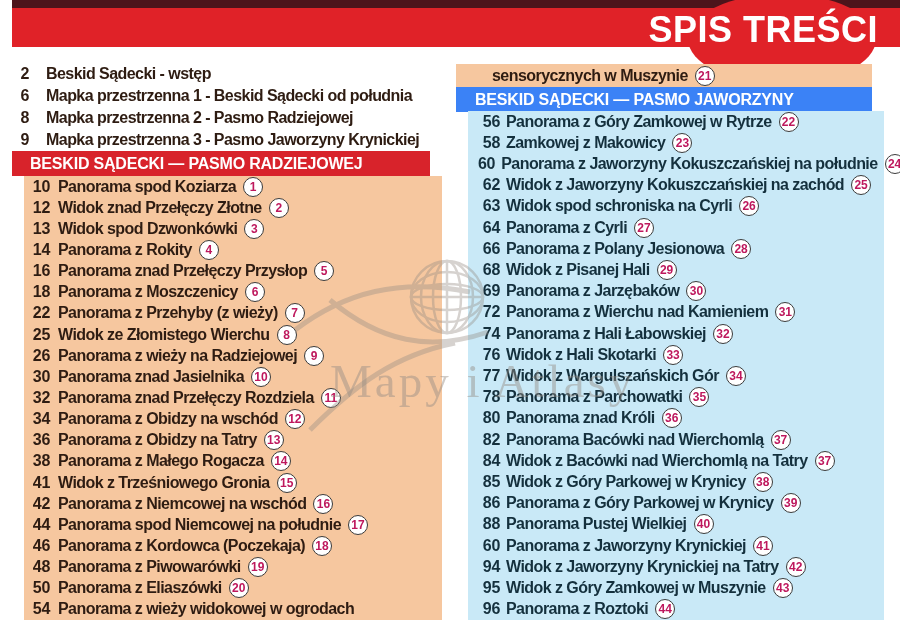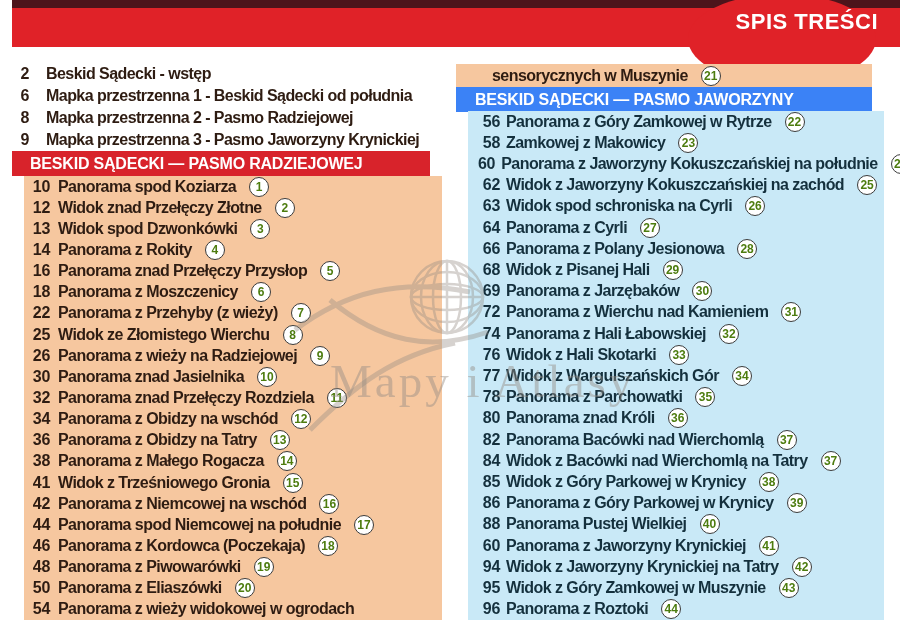--- a/index.html
+++ b/index.html
@@ -5,21 +5,21 @@
   html,body{margin:0;padding:0;background:#ffffff;}
   .page{position:relative;width:900px;height:643px;background:#ffffff;overflow:hidden;
         font-family:"Liberation Sans",sans-serif;}
 
   
   .top-strip{position:absolute;left:12px;top:0;right:0;height:8px;background:#4d141b;}
   .red-band{position:absolute;left:12px;top:8px;right:0;height:39px;background:#e02228;}
   .red-bulge{position:absolute;left:676px;top:-14px;width:188px;height:90px;
              background:#e02228;border-radius:50%;}
   .header-title{position:absolute;right:22px;top:9px;color:#ffffff;font-weight:bold;
-                font-size:22px;letter-spacing:.5px;z-index:2;}
+                font-size:36px;letter-spacing:.5px;z-index:2;}
 
   
   .col{position:absolute;top:0;}
   .col-left{left:12px;width:418px;}
   .col-right{left:456px;width:416px;}
 
   .intro-list{position:absolute;left:0;top:63px;width:418px;height:88px;
               display:flex;flex-direction:column;}
   .section-band{position:absolute;left:0;width:100%;height:25px;line-height:25px;
                 color:#ffffff;font-weight:bold;font-size:16px;letter-spacing:-.2px;
@@ -39,23 +39,23 @@
   .left-rows .row{color:#2e1c12;}
   .right-rows .row{color:#14303d;}
   .pagenum{display:inline-block;text-align:right;font-weight:bold;font-size:16px;
            letter-spacing:-.3px;}
   .intro-list .pagenum,.left-rows .pagenum{width:24px;margin-left:2px;margin-right:8px;}
   .intro-list .pagenum{padding-right:9px;width:15px;}
   .right-rows .pagenum{width:22px;margin-left:10px;margin-right:6px;}
   .title{font-weight:bold;font-size:16px;letter-spacing:-.55px;}
   .cont-row .title{color:#2e1c12;}
   .badge{display:inline-flex;align-items:center;justify-content:center;
-         width:18px;height:18px;margin-left:13px;background:#ffffff;
+         width:18px;height:18px;margin-left:7px;background:#ffffff;
          border:1.5px solid #3b3b3b;border-radius:50%;
-         font-size:12px;font-weight:bold;color:#4d7c0f;flex:none;}
+         font-size:12px;font-weight:bold;color:#be185d;flex:none;}
 
   
   .watermark{position:absolute;left:0;top:0;width:900px;height:643px;z-index:4;
              pointer-events:none;}
 </style>
 </head>
 <body>
 
 <div class="page">
 

